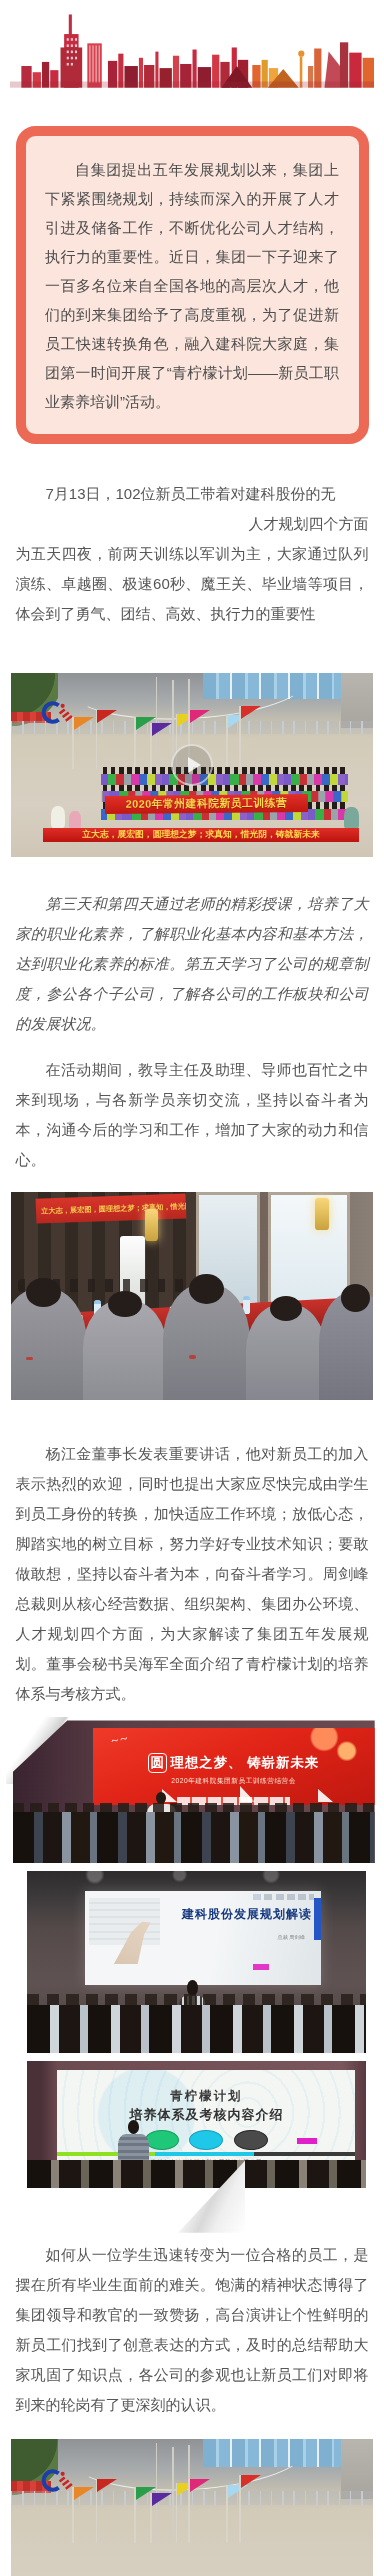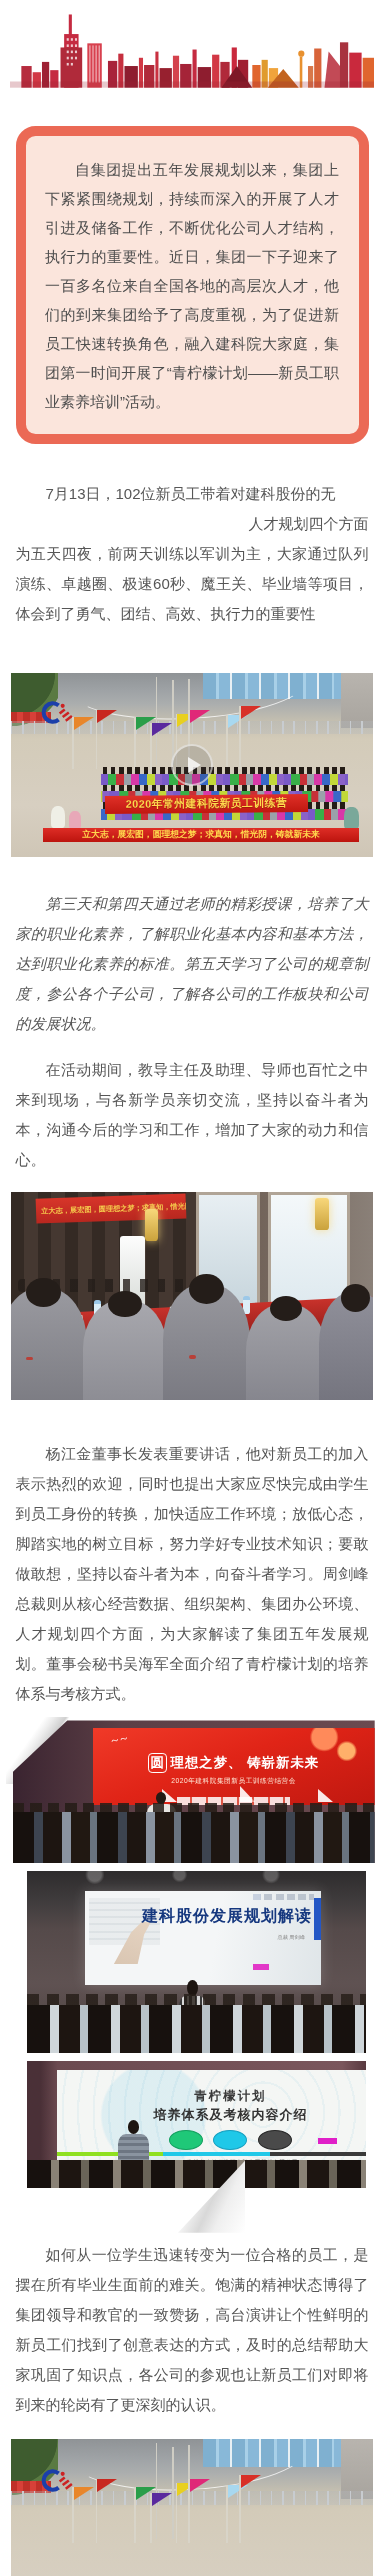--- a/index.html
+++ b/index.html
@@ -96,33 +96,33 @@
   .c-speaker{position:absolute;left:37%;top:50%;width:8%;height:28%;}
   .c-speaker .head{width:36%;height:30%;background:#241a14;border-radius:50%;margin:0 auto;}
   .c-speaker .body{width:100%;height:70%;background:#e8e6e2;border-radius:30% 30% 0 0;}
   .c-audience{position:absolute;left:0;right:0;bottom:0;height:36%;background:repeating-linear-gradient(90deg,#17110e 0 20.6px,#3d4450 20.6px 30px,#1d1511 30px 49px,#8a93a0 49px 58px,#211812 58px 77px,#6a7480 77px 84px);}
   .c-audience2{position:absolute;left:0;right:0;bottom:30%;height:12%;background:repeating-linear-gradient(90deg,#241c16 0 11.3px,transparent 11.3px 17.5px);opacity:.85;}
   
   .photo-plan{margin:7.2px 18.5px 0 27px;height:182px;background:radial-gradient(circle at 20% 2%,rgba(255,255,255,.25) 0 2%,transparent 3%),radial-gradient(circle at 45% 2%,rgba(255,255,255,.22) 0 2%,transparent 3%),radial-gradient(circle at 72% 2%,rgba(255,255,255,.22) 0 2%,transparent 3%),linear-gradient(180deg,#2e2c2d 0%,#413d3e 18%,#554a4a 32%,#5f5252 62%,#4a403e 100%);}
   .p-screen{position:absolute;left:17%;top:11%;width:70%;height:52%;background:linear-gradient(100deg,#f4f6f7 0 55%,#dfe5e8 100%);box-shadow:0 0 13.4px rgba(255,255,255,.18);}
   .p-hand{position:absolute;left:4%;top:30%;width:46%;height:48%;background:linear-gradient(200deg,#ead9c8,#d8c4b0);clip-path:polygon(18% 100%,34% 30%,44% 6%,52% 8%,46% 34%,40% 100%);}
   .p-shelf{position:absolute;left:2%;top:8%;width:30%;height:50%;background:repeating-linear-gradient(0deg,#e2e6e8 0 5.2px,#cdd4d8 5.2px 7.2px);opacity:.6;}
-  .p-title{position:absolute;right:4%;top:16%;color:#16387F;font-weight:bold;font-size:16px;letter-spacing:1px;white-space:nowrap;}
+  .p-title{position:absolute;right:4%;top:16%;color:#16387F;font-weight:bold;font-size:12px;letter-spacing:1px;white-space:nowrap;}
   .p-presenter{position:absolute;right:7%;top:46%;color:#8a8a8a;font-size:5.2px;}
   .p-accentbar{position:absolute;right:0;top:8%;width:3%;height:44%;background:#2457c5;}
   .p-magenta{position:absolute;right:22%;bottom:16%;width:7%;height:6%;background:#e238c8;}
   .p-logohdr{position:absolute;right:3%;top:4%;width:26%;height:6%;background:linear-gradient(90deg,#b8c4d8 0 12%,transparent 13%),repeating-linear-gradient(90deg,#aab4c2 0 8.2px,transparent 8.2px 11.3px);opacity:.7;}
   .p-speaker{position:absolute;left:45%;top:60%;width:8%;height:34%;}
   .p-speaker .head{width:40%;height:26%;background:#1d1511;border-radius:50%;margin:0 auto;}
   .p-speaker .body{width:100%;height:74%;background:repeating-linear-gradient(90deg,#3a3a3a 0 2.6px,#d8d8d8 2.6px 5.2px);border-radius:24% 24% 0 0;}
   .p-audience{position:absolute;left:0;right:0;bottom:0;height:26%;background:repeating-linear-gradient(90deg,#17110e 0 23px,#cfd6da 23px 32px,#1d1511 32px 53px,#b8c2c8 53px 61px);}
   .p-audience2{position:absolute;left:0;right:0;bottom:22%;height:10%;background:repeating-linear-gradient(90deg,#241c16 0 12.4px,transparent 12.4px 19.6px);opacity:.8;}
   
   .photo-lemon{margin:8.2px 18.5px 0 27px;height:127px;background:linear-gradient(90deg,#4a3037 0 4%,#6b4a50 9%,#7a565c 93%,#58393f 100%);}
-  .l-screen{position:absolute;left:9%;top:7%;width:88%;height:80%;background:repeating-radial-gradient(circle at 64% 42%,transparent 0 13.4px,rgba(60,160,200,.07) 13.4px 15.5px),radial-gradient(circle at 30% 45%,rgba(120,200,230,.18) 0 22%,transparent 23%),linear-gradient(180deg,#f4f6f4 0 88%,#e8ebe8 100%);padding-left:24px;}
+  .l-screen{position:absolute;left:9%;top:7%;width:88%;height:80%;background:repeating-radial-gradient(circle at 64% 42%,transparent 0 13.4px,rgba(60,160,200,.07) 13.4px 15.5px),radial-gradient(circle at 30% 45%,rgba(120,200,230,.18) 0 22%,transparent 23%),linear-gradient(180deg,#f4f6f4 0 88%,#e8ebe8 100%);}
   .l-title{margin-top:6%;text-align:center;color:#3a3a3a;font-weight:bold;font-size:12.4px;letter-spacing:2.1px;}
   .l-sub{margin-top:1px;text-align:center;color:#333;font-weight:bold;font-size:13px;letter-spacing:1px;white-space:nowrap;}
   .l-ovals{display:flex;justify-content:center;gap:10.3px;margin-top:6.2px;}
   .oval{width:32px;height:18.5px;border-radius:50%;}
   .ov-g{background:#1fc878;border:1px solid #15a060;}
   .ov-c{background:#1fc8e8;border:1px solid #18a0c0;}
   .ov-d{background:#4a4a4a;border:1px solid #2a2a2a;}
   .l-magenta{position:absolute;right:13%;bottom:27%;width:19.6px;height:6.2px;background:#e020c8;}
   .l-bar{position:absolute;left:0;bottom:15%;width:100%;height:3.6px;background:linear-gradient(90deg,#8fe020 0 33%,#20c8e8 33% 66%,#3a3a3a 66% 100%);}
   .l-company{position:absolute;bottom:4%;width:100%;text-align:center;color:#7a7a7a;font-size:5.7px;letter-spacing:0.5px;}

